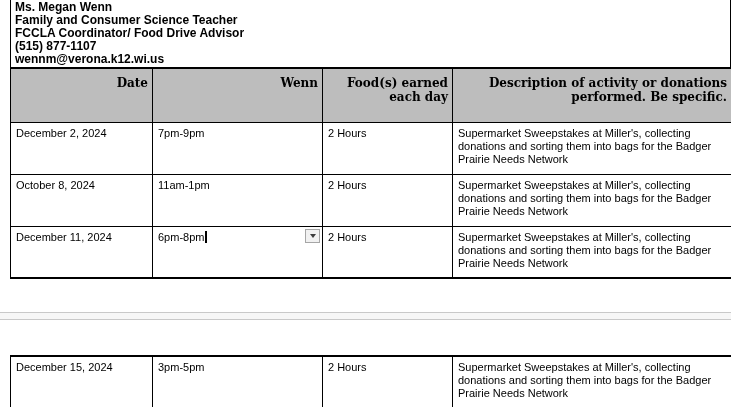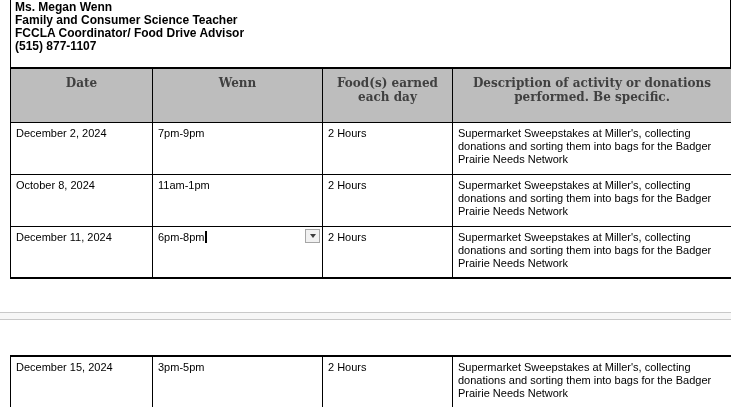--- a/index.html
+++ b/index.html
@@ -13,21 +13,21 @@
   .contact-line{font-size:12px;line-height:13px;color:#000;white-space:nowrap;font-weight:bold;}
 
   
   table.log{position:absolute;left:10px;border-collapse:collapse;table-layout:fixed;
     width:721px;background:#fff;}
   table.log td,table.log th{border:1px solid #000;box-sizing:border-box;
     overflow:hidden;}
   table.t1{top:67px;border-top:2px solid #000;border-bottom:2px solid #000;}
   table.t2{top:355px;border-top:2px solid #000;}
   th.hdr{background:#bdbdbd;font-family:"DejaVu Serif","Liberation Serif",serif;
-    font-weight:bold;font-size:12px;line-height:14px;color:#404040;text-align:center;
+    font-weight:bold;font-size:12px;line-height:14px;color:#000000;text-align:right;
     vertical-align:top;padding:7px 4px 4px 4px;height:54px;}
   td.cell{vertical-align:top;font-size:11px;line-height:13px;color:#000;
     padding:4px 5px 2px 5px;height:52px;}
   td.times-edit{position:relative;}
   tr.cut td{height:70px;}
 
   
   .caret{display:inline-block;width:2px;height:12px;background:#000;
     vertical-align:text-bottom;margin-left:1px;}
 
@@ -46,20 +46,21 @@
 </head>
 <body>
 
 <div class="viewport">
 
   <div class="top-frame">
     <div class="contact-line">Ms. Megan Wenn</div>
     <div class="contact-line">Family and Consumer Science Teacher</div>
     <div class="contact-line">FCCLA Coordinator/ Food Drive Advisor</div>
     <div class="contact-line">(515) 877-1107</div>
+    <div class="contact-line">wennm@verona.k12.wi.us</div>
   </div>
 
   <table class="log t1">
     <colgroup>
         <col style="width:142px">
         <col style="width:170px">
         <col style="width:130px">
         <col style="width:279px">
       </colgroup>
     <tbody>

